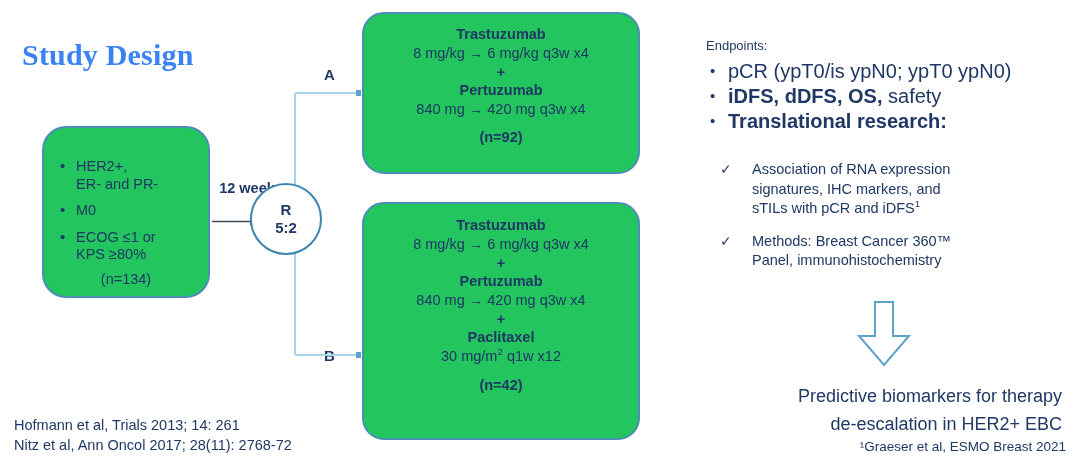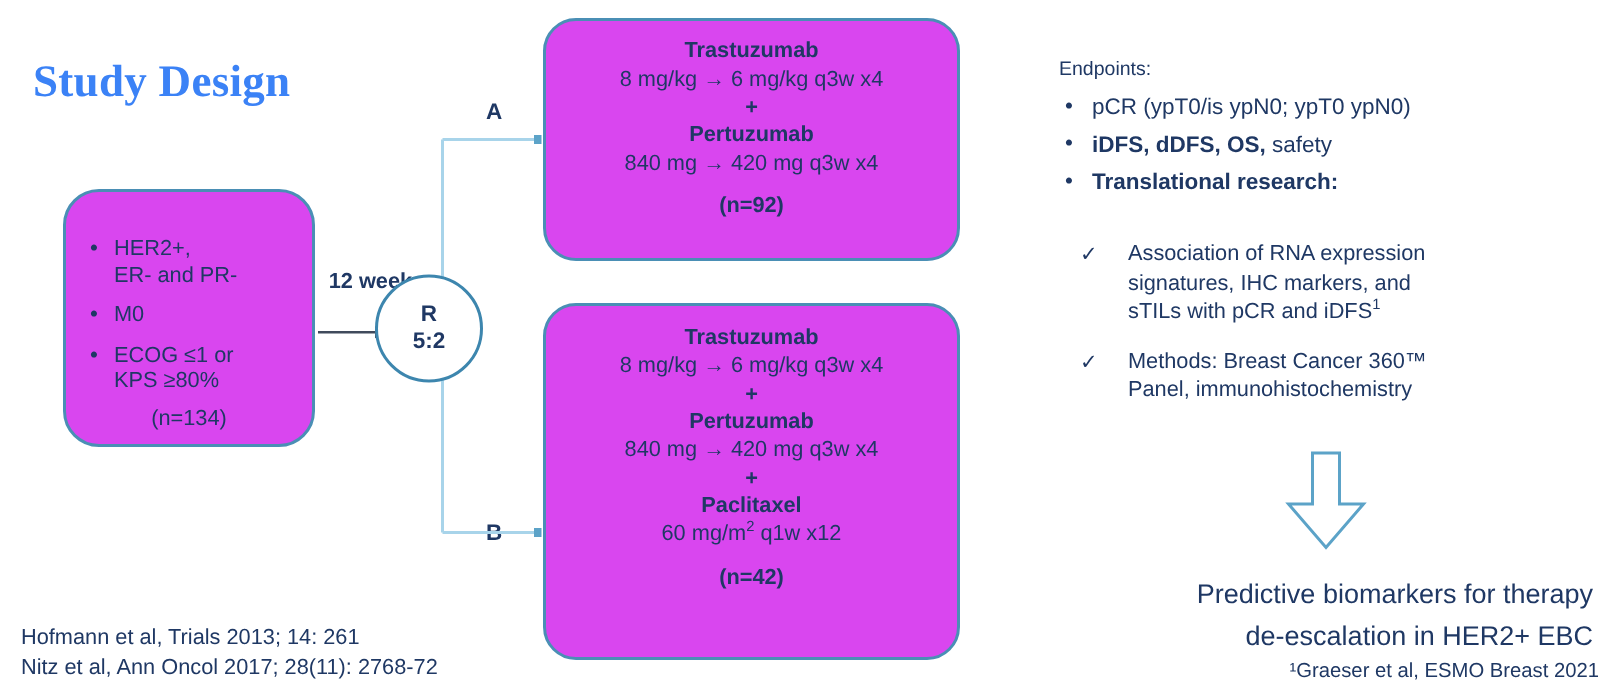--- a/index.html
+++ b/index.html
@@ -26,21 +26,21 @@
     color: #3b82f6;
     letter-spacing: 0.2px;
     white-space: nowrap;
   }
 
   
   .box {
     border: 2px solid #4a8fb5;
     border-radius: 22px;
     box-sizing: border-box;
-    background: #d946ef;
+    background: #22c55e;
   }
 
   
   #eligibility-box {
     left: 42px; top: 126px;
     width: 168px; height: 172px;
     border-radius: 24px;
   }
   #eligibility-list {
     list-style: none;
@@ -150,21 +150,21 @@
   #endpoints-heading {
     left: 706px; top: 38px;
     font-size: 13px;
   }
   #endpoints-list {
     position: absolute;
     left: 706px; top: 62px;
     width: 350px;
     list-style: none;
     margin: 0; padding: 0;
-    font-size: 15px;
+    font-size: 20px;
     line-height: 19px;
   }
   #endpoints-list > li {
     position: relative;
     padding-left: 22px;
     margin-bottom: 6px;
   }
   #endpoints-list > li::before {
     content: "•";
     position: absolute;
@@ -279,21 +279,21 @@
 <div class="abs box" id="arm-b-box">
   <div class="treat-inner">
     <div class="drug-name">Trastuzumab</div>
     <div class="drug-dose">8 mg/kg → 6 mg/kg q3w x4</div>
     <div class="plus-sign">+</div>
     <div class="drug-name">Pertuzumab</div>
     <div class="drug-dose">840 mg → 420 mg q3w x4</div>
     <div class="plus-sign">+</div>
     <div class="drug-name">Paclitaxel</div>
     <div class="drug-dose">
-      <span>60 mg/m</span><sup>2</sup><span> q1w x12</span>
+      <span>30 mg/m</span><sup>2</sup><span> q1w x12</span>
     </div>
     <div class="arm-count">(n=42)</div>
   </div>
 </div>
 
 <div class="abs" id="endpoints-heading">Endpoints:</div>
 
 <ul id="endpoints-list">
   <li>
     <span>pCR (ypT0/is ypN0; ypT0 ypN0)</span>

